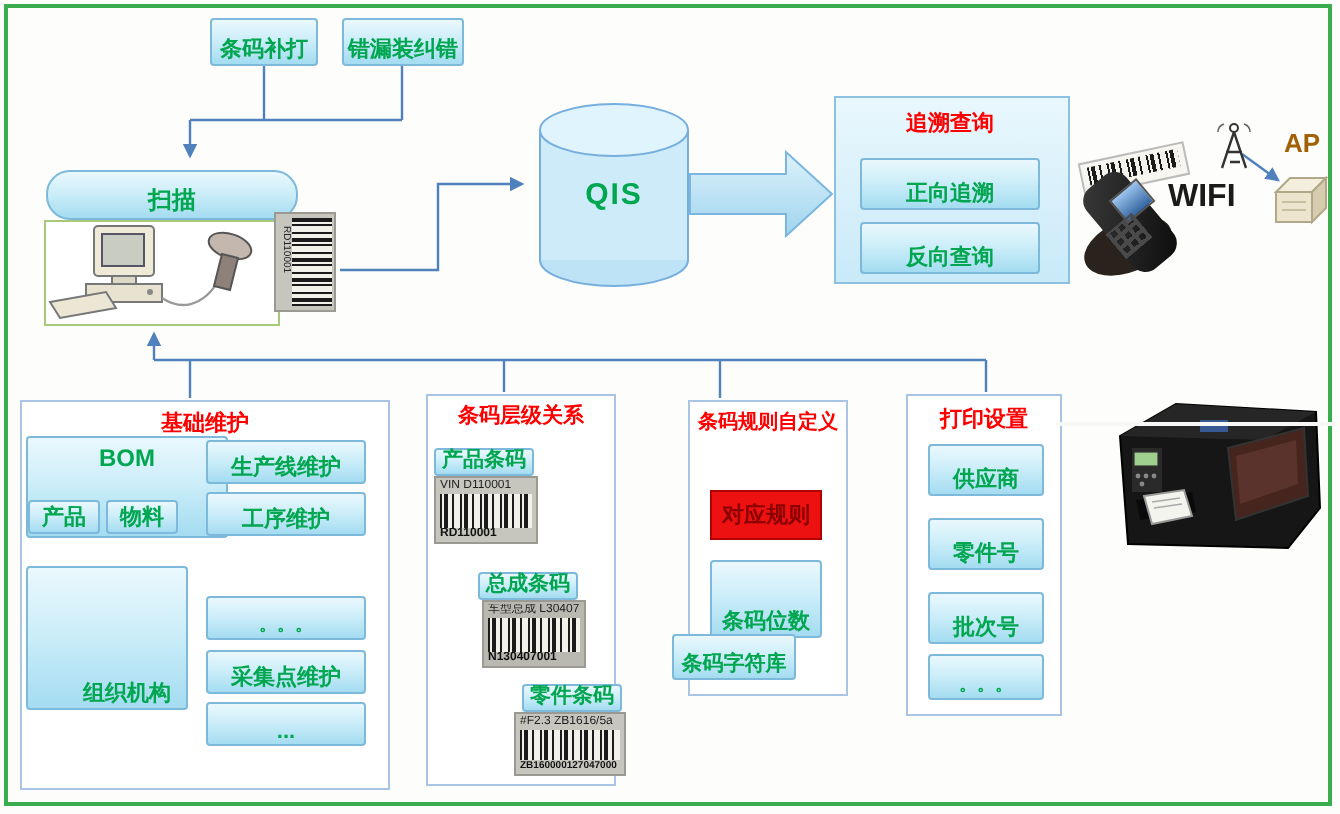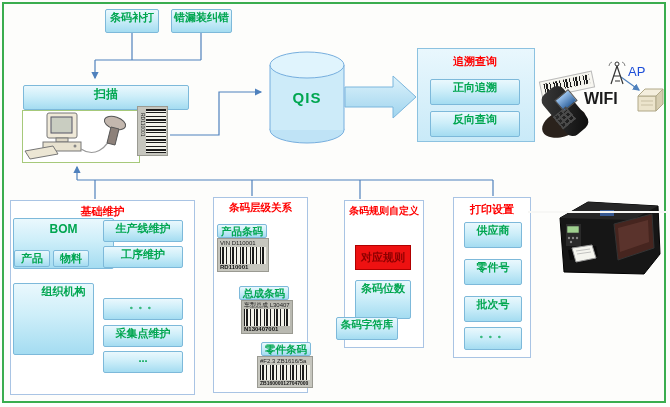--- a/index.html
+++ b/index.html
@@ -5,21 +5,21 @@
   html,body{margin:0;padding:0;}
   body{font-family:"Liberation Sans","DejaVu Sans",sans-serif;}
   .canvas{position:relative;width:670px;height:407px;background:#fdfdfb;overflow:hidden;}
   .frame{position:absolute;left:2px;top:2px;width:660px;height:397px;border:2px solid #3aad4f;z-index:0;}
   .abs{position:absolute;}
   .bluebox{
     position:absolute;
     background:linear-gradient(180deg,#eaf8fd 0%,#cdeef9 45%,#a4dcf1 100%);
     border:1px solid #7db9da;border-radius:2px;
     color:#00a650;font-weight:bold;font-size:11px;
-    display:flex;align-items:flex-start;justify-content:center;
+    display:flex;align-items:flex-end;justify-content:center;
     white-space:nowrap;z-index:2;box-sizing:border-box;
   }
   .section{position:absolute;background:#ffffff;border:1px solid #a9c4e4;z-index:2;box-sizing:border-box;}
   .sec-title{position:absolute;color:#ff0000;font-weight:bold;font-size:11px;text-align:center;z-index:3;white-space:nowrap;}
   .lines{position:absolute;left:0;top:0;z-index:1;}
   .greentext{color:#00a650;font-weight:bold;}
   .bc-card{position:absolute;background:#c6c6be;border:1px solid #9a9a92;z-index:3;box-sizing:border-box;padding:1px 2px;}
   .bc-top{font-size:6px;line-height:6px;color:#222;white-space:nowrap;overflow:hidden;}
   .bc-bot{font-size:6px;line-height:6px;color:#111;font-weight:bold;white-space:nowrap;overflow:hidden;}
   .bars-v{background-color:#f3f2ea;background-image:repeating-linear-gradient(90deg,#1b1b1b 0 1px,transparent 1px 2px,#1b1b1b 2px 4px,transparent 4px 6px,#1b1b1b 6px 7px,transparent 7px 10px);}
@@ -67,21 +67,21 @@
     <polygon points="345,87 393,87 393,76 416,97 393,118 393,107 345,107" fill="url(#gradArrow)" stroke="#7ab6dd" stroke-width="1"></polygon>
   </svg>
 
   <div class="bluebox" style="left:105px;top:9px;width:54px;height:24px;">
     <span>条码补打</span>
   </div>
   <div class="bluebox" style="left:171px;top:9px;width:61px;height:24px;">
     <span>错漏装纠错</span>
   </div>
 
-  <div class="bluebox" style="left:23px;top:85px;width:166px;height:25px;font-size:12px;">
+  <div class="bluebox" style="left:23px;top:85px;width:126px;height:25px;font-size:12px;border-radius:12px;">
     <span>扫描</span>
   </div>
   <div class="abs" style="left:22px;top:110px;width:116px;height:51px;background:#ffffff;border:1px solid #a6c97a;z-index:2;">
     <svg width="114" height="49" viewBox="0 0 114 49">
       <rect x="24" y="2" width="30" height="25" rx="2" fill="#efe9d8" stroke="#777"></rect>
       <rect x="28" y="6" width="21" height="16" fill="#c9cdc1" stroke="#556"></rect>
       <rect x="33" y="27" width="12" height="4" fill="#ddd7c6" stroke="#777"></rect>
       <rect x="20" y="31" width="38" height="9" fill="#e8e2d0" stroke="#777"></rect>
       <circle cx="52" cy="35" r="1.5" fill="#888"></circle>
       <polygon points="2,40 30,35 35,43 7,48" fill="#ece6d4" stroke="#777"></polygon>
@@ -123,21 +123,21 @@
   <div class="abs" style="left:556px;top:110px;width:17px;height:16px;transform:rotate(-40deg);z-index:4;background-image:repeating-linear-gradient(0deg,#4a4a4a 0 2px,transparent 2px 5px),repeating-linear-gradient(90deg,#4a4a4a 0 2px,transparent 2px 5px);"></div>
 
   <div class="abs" style="left:584px;top:90px;font-size:16px;font-weight:600;color:#1a1a1a;z-index:3;">WIFI</div>
   <div class="abs" style="left:606px;top:60px;width:22px;height:26px;z-index:3;">
     <svg width="22" height="26" viewBox="0 0 22 26">
       <circle cx="11" cy="4" r="2" fill="none" stroke="#333"></circle>
       <path d="M11 6 L5 24 M11 6 L17 24 M7 16 H15 M9 21 H14" stroke="#333" fill="none" stroke-width="1.2"></path>
       <path d="M6 2 q-3 1 -3 4 M16 2 q3 1 3 4" stroke="#666" fill="none" stroke-width="0.8"></path>
     </svg>
   </div>
-  <div class="abs" style="left:628px;top:64px;font-size:13px;font-weight:400;color:#1d4ed8;z-index:3;">AP</div>
+  <div class="abs" style="left:642px;top:64px;font-size:13px;font-weight:700;color:#a16207;z-index:3;">AP</div>
   <div class="abs" style="left:636px;top:84px;width:30px;height:30px;z-index:2;">
     <svg width="30" height="30" viewBox="0 0 30 30">
       <polygon points="2,12 20,12 20,27 2,27" fill="#ece4cc" stroke="#b0a888"></polygon>
       <polygon points="2,12 9,5 27,5 20,12" fill="#f4eedd" stroke="#b0a888"></polygon>
       <polygon points="20,12 27,5 27,20 20,27" fill="#d6cdb0" stroke="#b0a888"></polygon>
       <path d="M5 17 H17 M5 21 H17" stroke="#c9c0a4" stroke-width="1"></path>
     </svg>
   </div>
 
   <div class="section" style="left:10px;top:200px;width:185px;height:195px;"></div>

